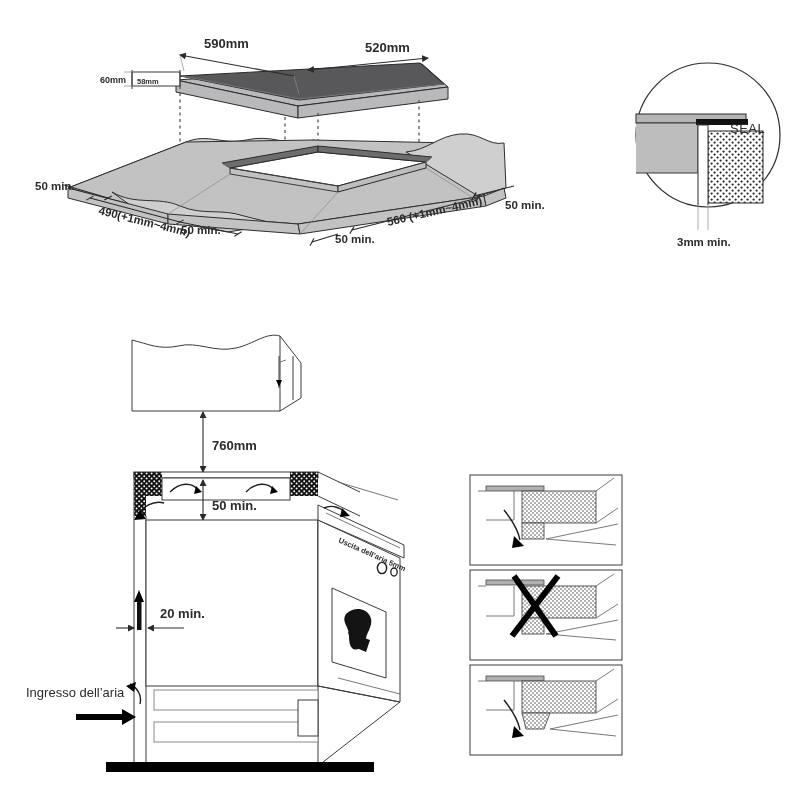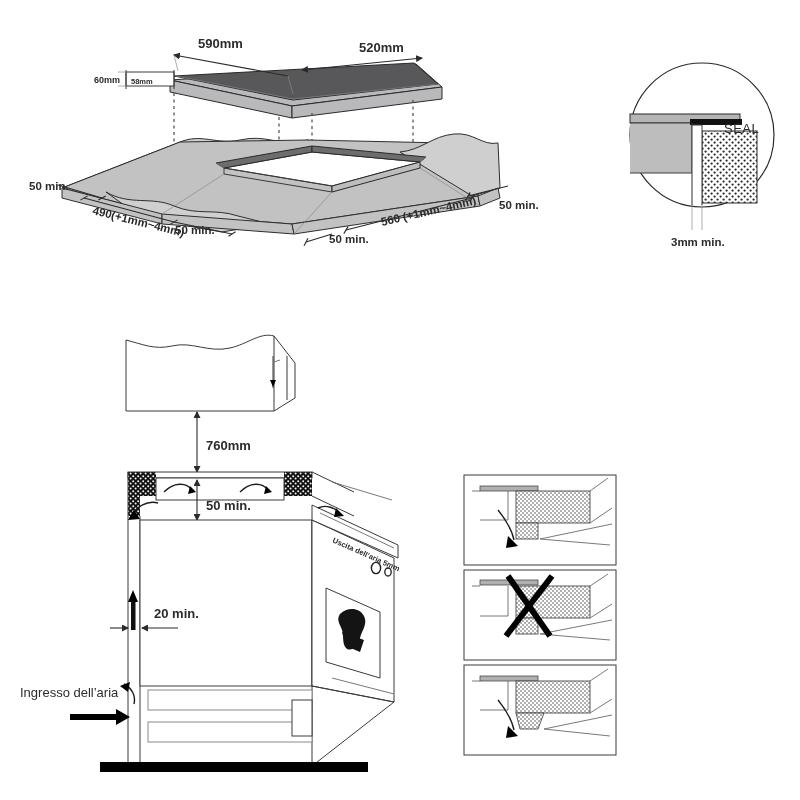--- a/index.html
+++ b/index.html
@@ -9,21 +9,21 @@
   }
   body {
     width: 800px;
     height: 800px;
     position: relative;
     font-family: "Liberation Sans", sans-serif;
     overflow: hidden;
   }
   #stage {
     position: absolute;
-    left: 2px; top: 0;
+    left: 8px; top: 0;
     width: 648px;
     height: 800px;
   }
   svg.diagram {
     position: absolute;
     left: 0; top: 0;
     width: 800px;
     height: 800px;
   }
   text {

